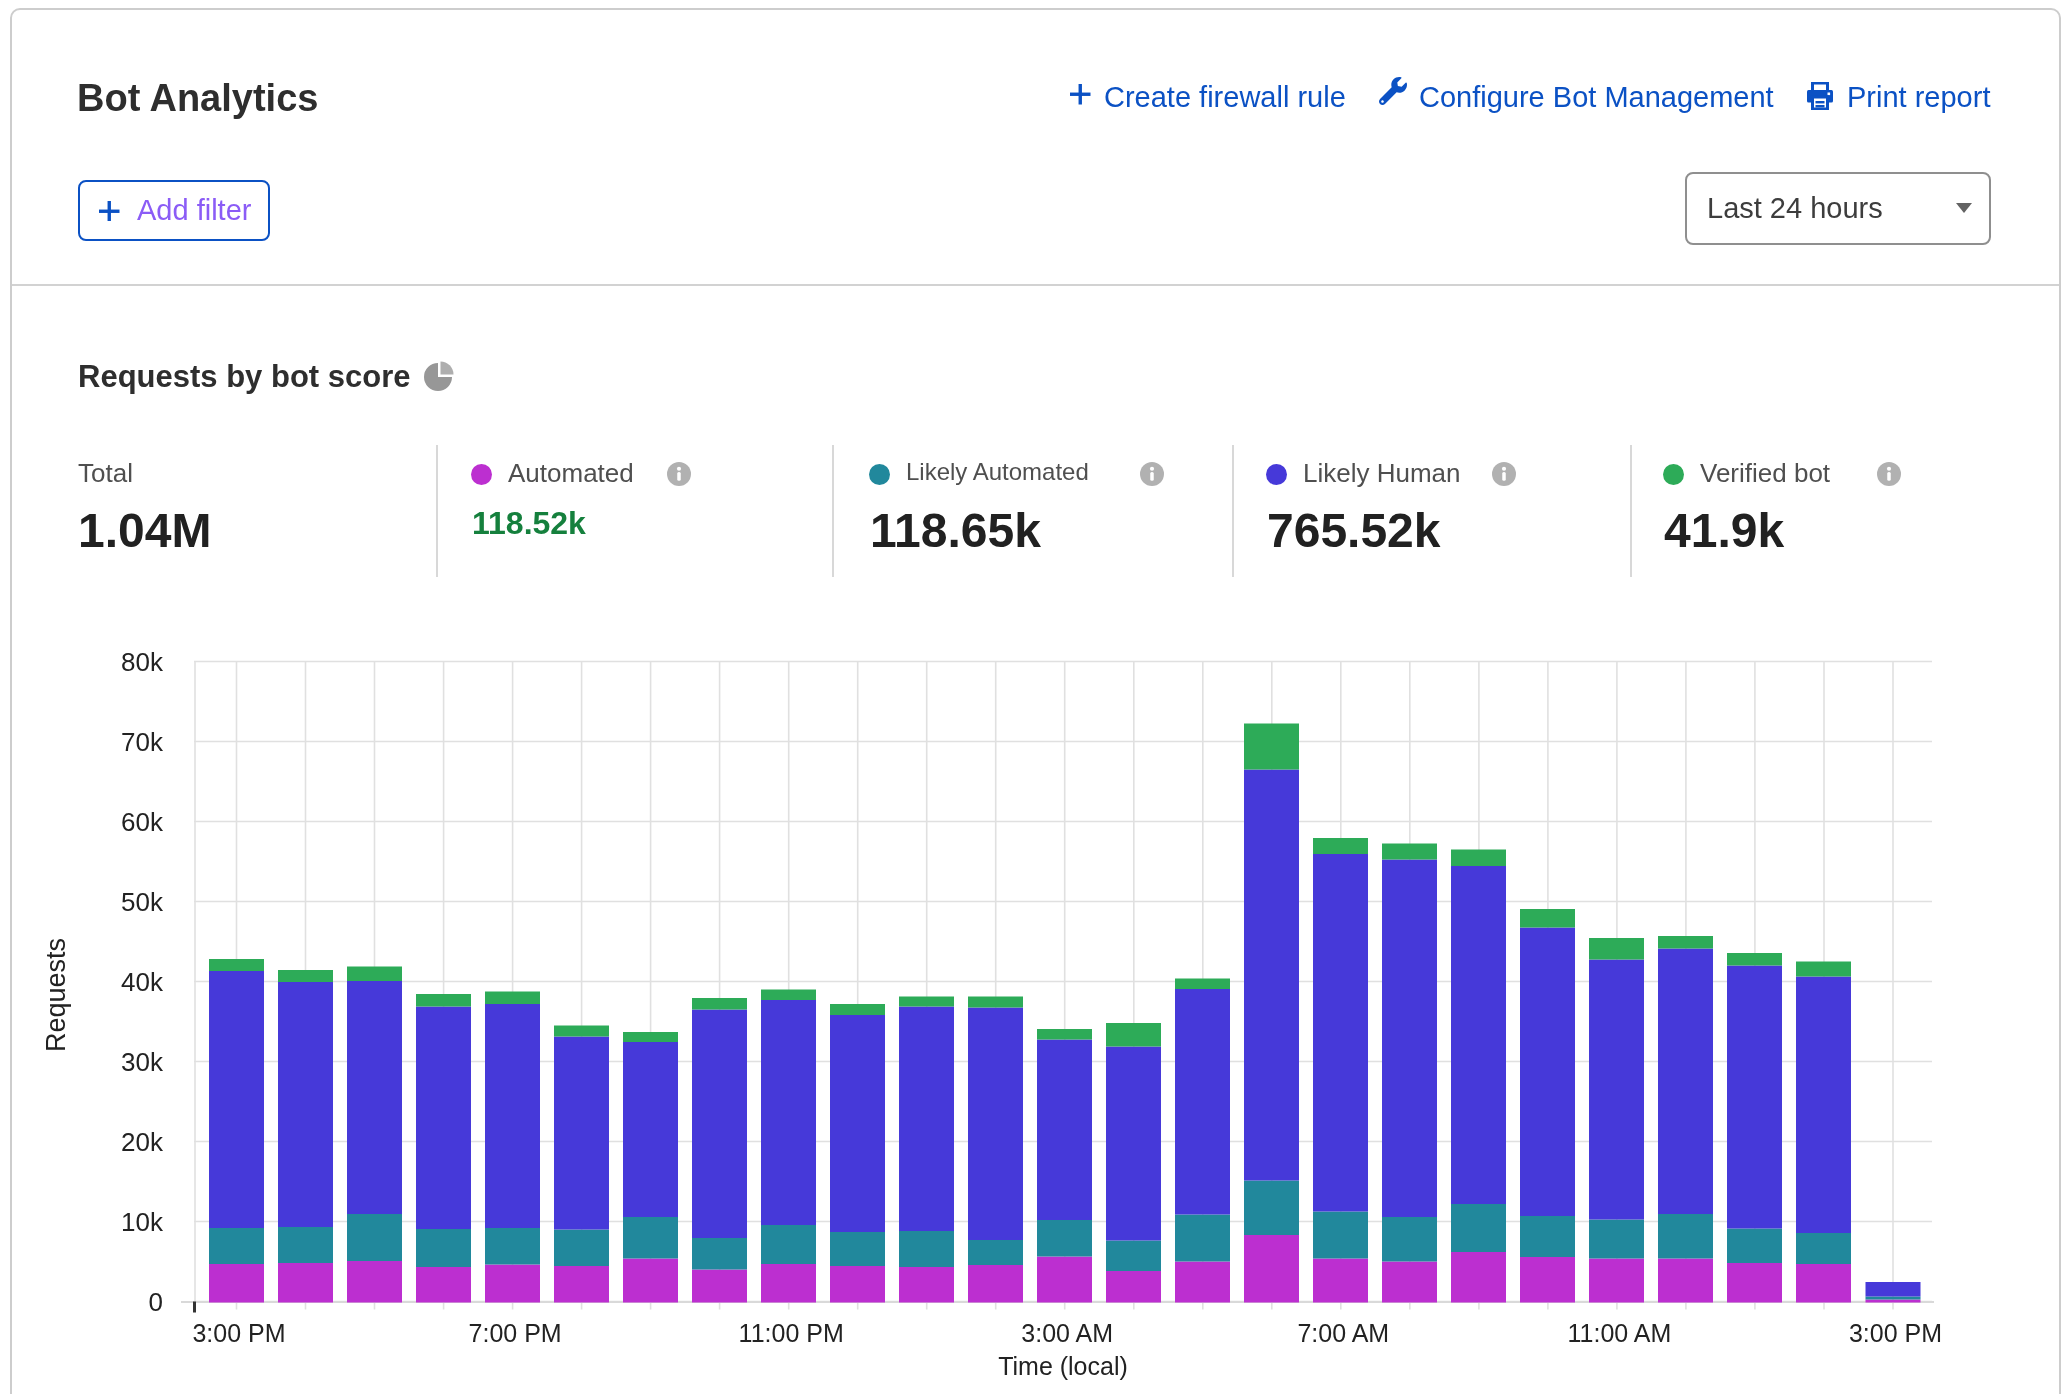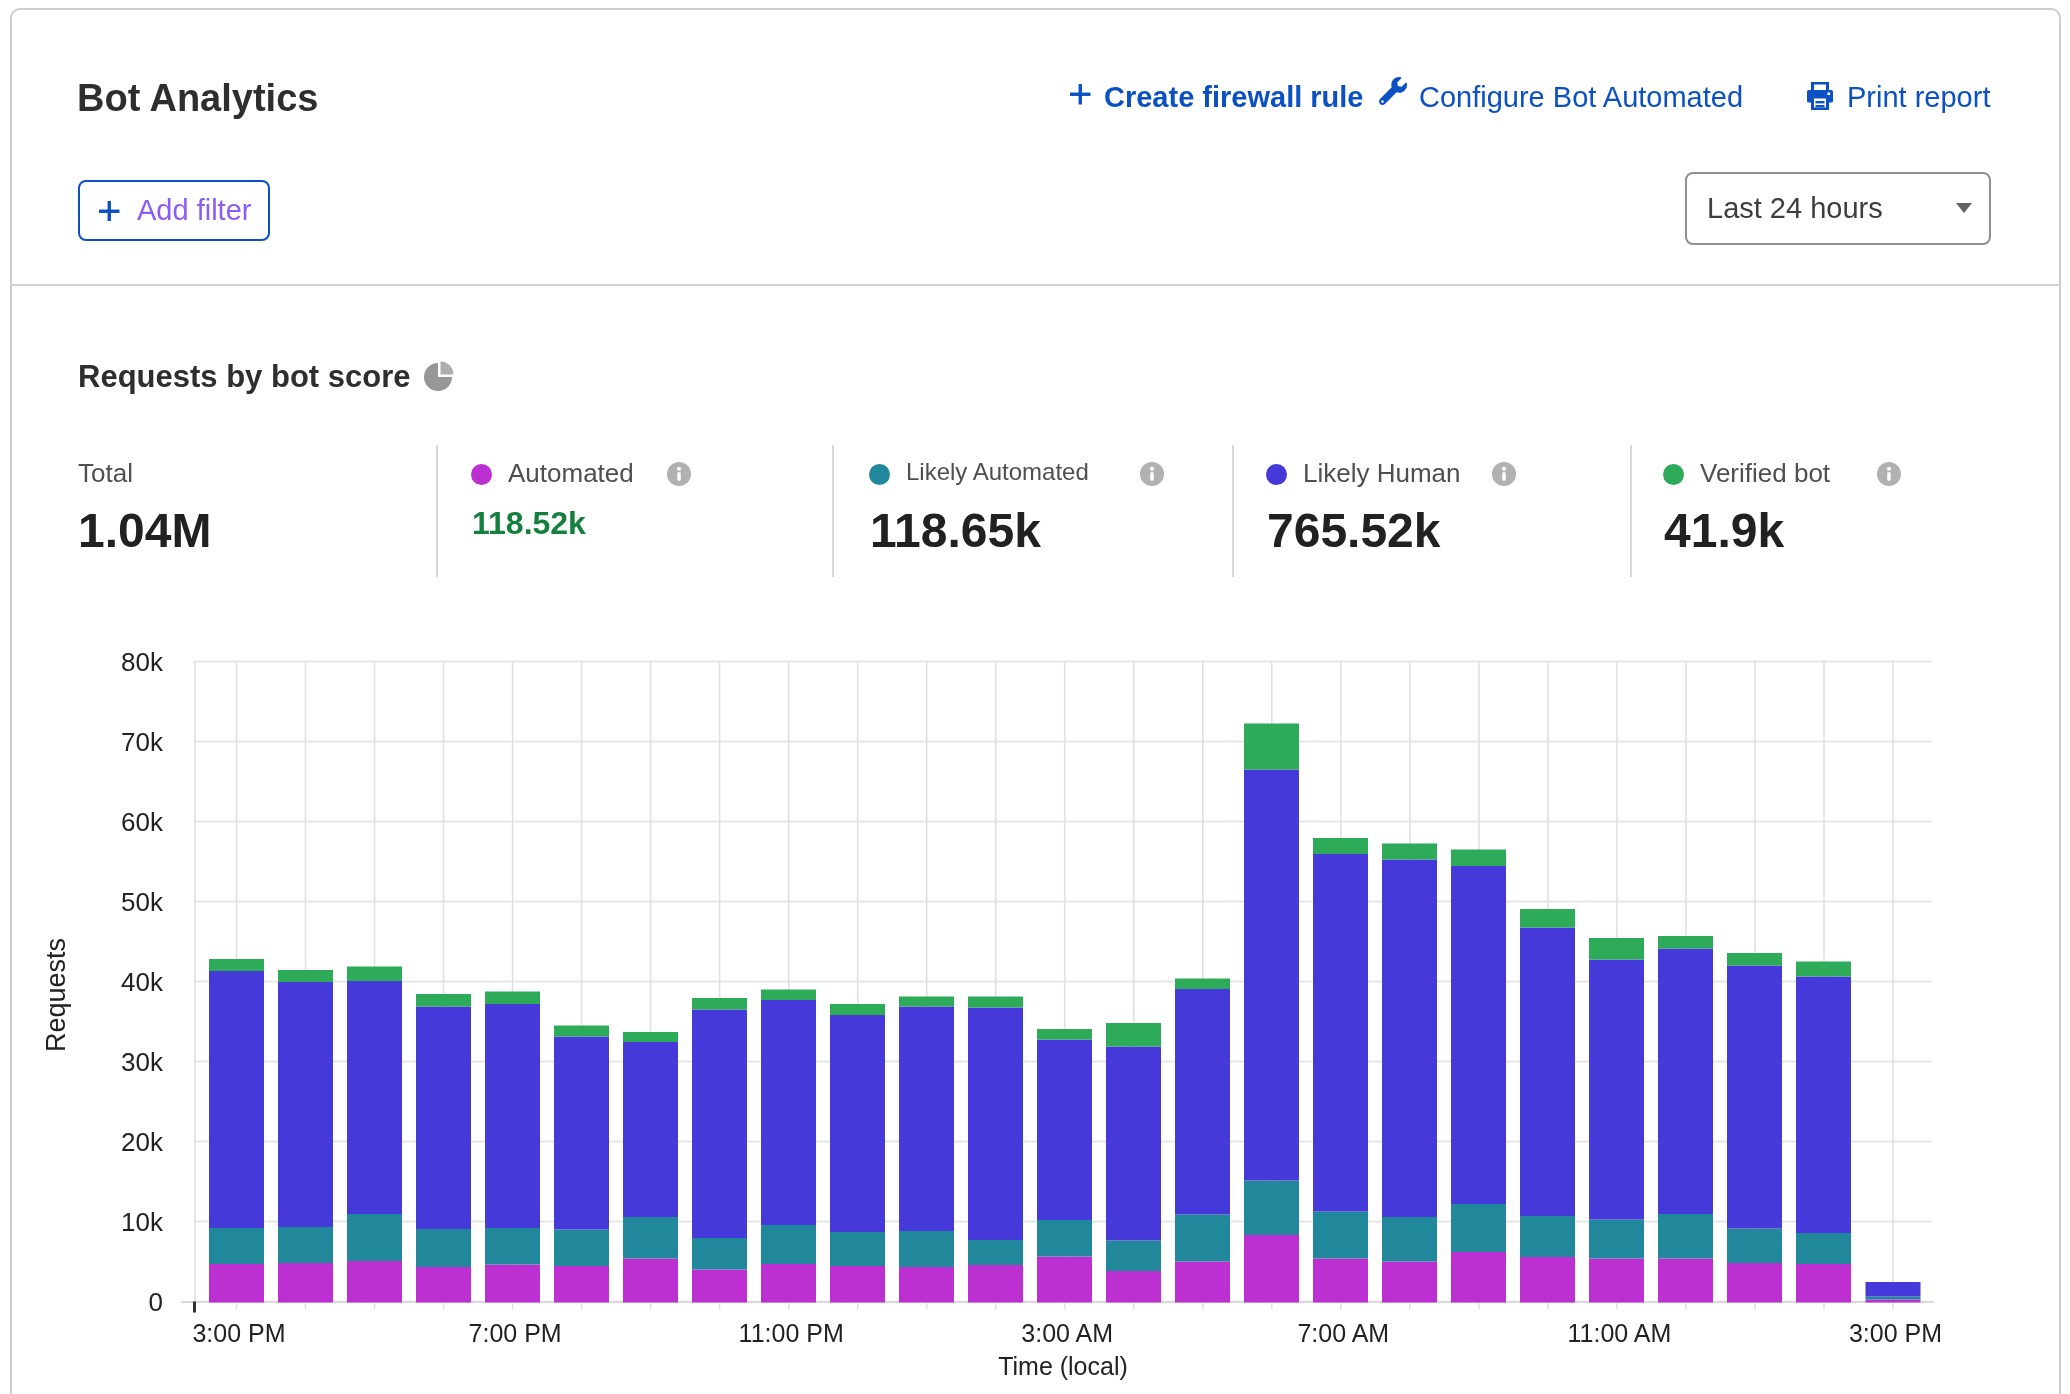--- a/index.html
+++ b/index.html
@@ -5,25 +5,25 @@
 body{position:relative;overflow:hidden}
 .abs{position:absolute;line-height:1;white-space:nowrap}
 </style></head><body>
 <div class="abs" style="left:10px;top:8px;width:2051px;height:1420px;border:2px solid #cdcdcd;border-radius:10px"></div>
 <div class="abs" style="left:12px;top:284px;width:2047px;height:2px;background:#d2d2d2"></div>
 <div class="abs" style="left:77px;top:79.3px;font-size:38px;font-weight:bold;color:#2e2e2e;">Bot Analytics</div>
 <svg class="abs" style="left:1070px;top:84px" width="20.5" height="20.5" viewBox="0 0 20.5 20.5">
     <line x1="10.25" y1="0" x2="10.25" y2="20.5" stroke="#0b51c4" stroke-width="3.4"></line>
     <line x1="0" y1="10.25" x2="20.5" y2="10.25" stroke="#0b51c4" stroke-width="3.4"></line>
   </svg>
-<div class="abs" style="left:1104px;top:83.4px;font-size:29px;font-weight:bold;color:#0b51c4;">Create firewall rule</div>
+<div class="abs" style="left:1104px;top:83.4px;font-size:29px;font-weight:normal;color:#0b51c4;">Create firewall rule</div>
 <svg class="abs" style="left:1379px;top:77px" width="28" height="28" viewBox="0 0 512 512">
     <path fill="#0b51c4" d="M507.73 109.1c-2.24-9.03-13.54-12.09-20.12-5.51l-74.36 74.36-67.88-11.31-11.31-67.88 74.36-74.36c6.62-6.62 3.43-17.9-5.66-20.16-47.38-11.74-99.55.91-136.58 37.93-39.64 39.64-50.55 97.1-34.05 147.2L18.74 402.76c-24.99 24.99-24.99 65.51 0 90.5 24.99 24.99 65.51 24.99 90.5 0l213.21-213.21c50.12 16.71 107.47 5.68 147.37-34.22 37.07-37.07 49.7-89.32 37.91-136.73zM64 472c-13.25 0-24-10.75-24-24 0-13.26 10.75-24 24-24s24 10.74 24 24c0 13.25-10.75 24-24 24z"></path>
   </svg>
-<div class="abs" style="left:1419px;top:83.4px;font-size:29px;font-weight:normal;color:#0b51c4;">Configure Bot Automated</div>
+<div class="abs" style="left:1419px;top:83.4px;font-size:29px;font-weight:normal;color:#0b51c4;">Configure Bot Management</div>
 <svg class="abs" style="left:1806px;top:82px" width="28" height="28" viewBox="0 0 28 28">
     <rect x="6.5" y="1" width="15" height="9" fill="#fff" stroke="#0b51c4" stroke-width="3"></rect>
     <rect x="1" y="8" width="26" height="12.5" rx="1.5" fill="#0b51c4"></rect>
     <rect x="21.5" y="10.5" width="2.6" height="2.6" fill="#fff"></rect>
     <rect x="6.5" y="15" width="15" height="12" fill="#fff" stroke="#0b51c4" stroke-width="3"></rect>
     <rect x="9.5" y="19" width="9" height="2.4" fill="#0b51c4"></rect>
     <rect x="9.5" y="23" width="9" height="2.4" fill="#0b51c4"></rect>
   </svg>
 <div class="abs" style="left:1847px;top:83.4px;font-size:29px;font-weight:normal;color:#0b51c4;">Print report</div>
 <div class="abs" style="left:78px;top:180px;width:192px;height:61px;border:2px solid #0b51c4;border-radius:8px"></div>

